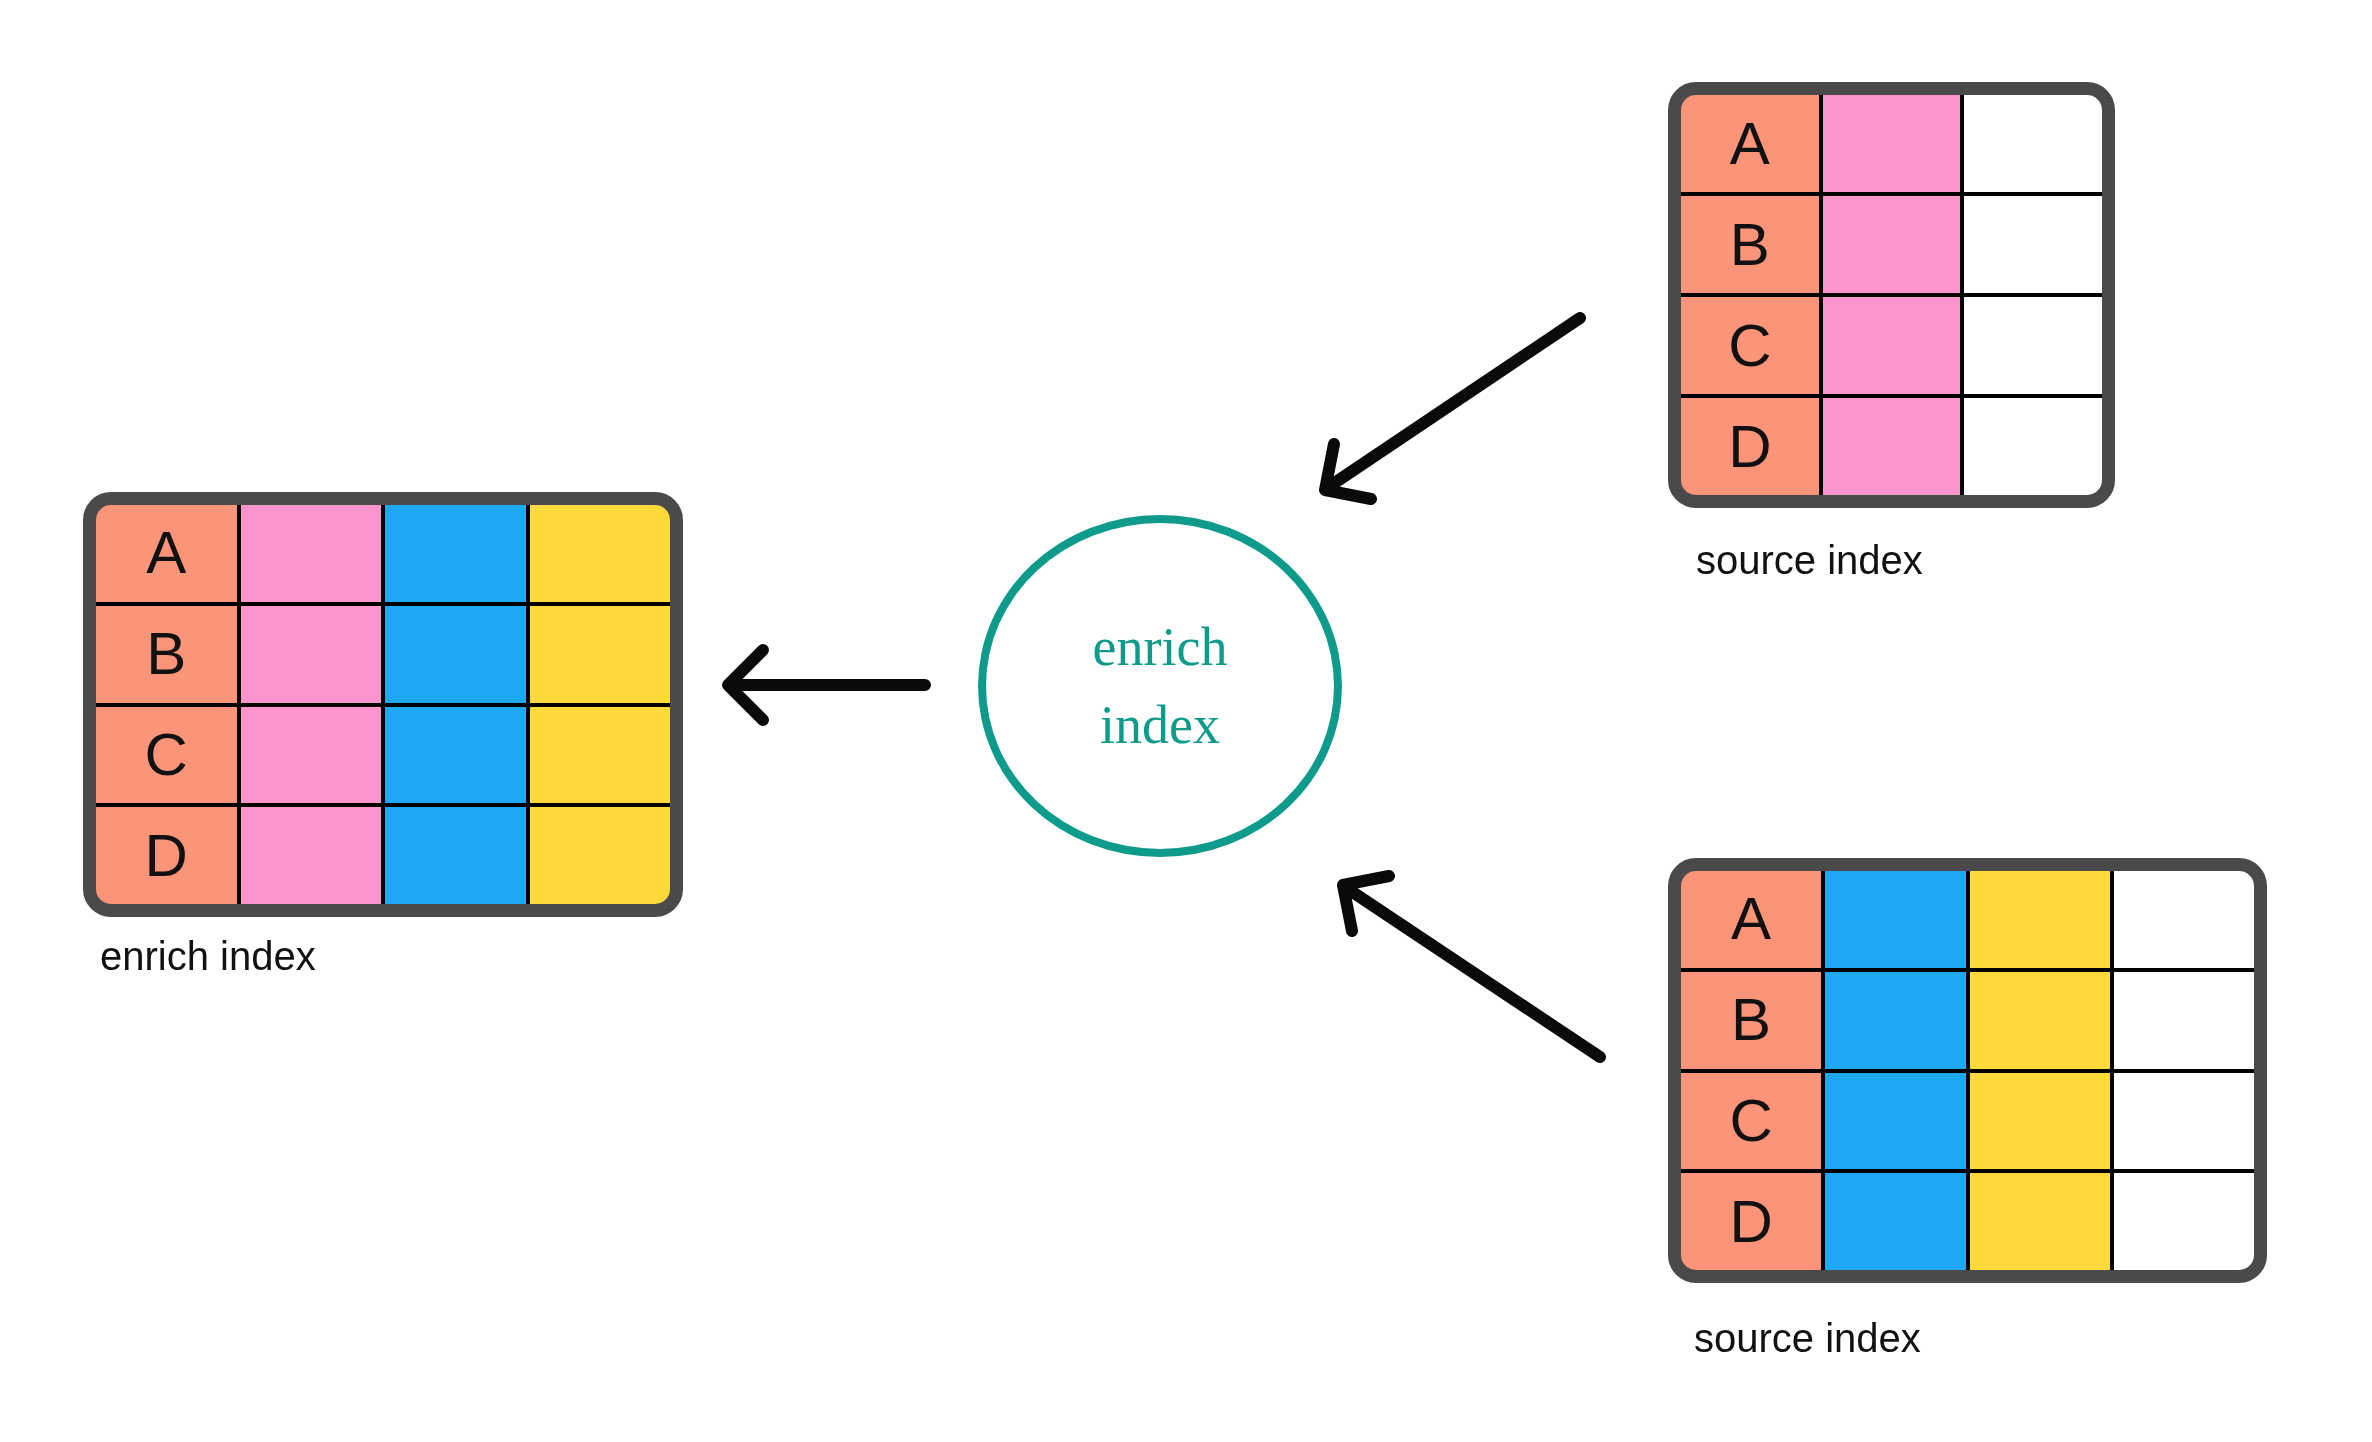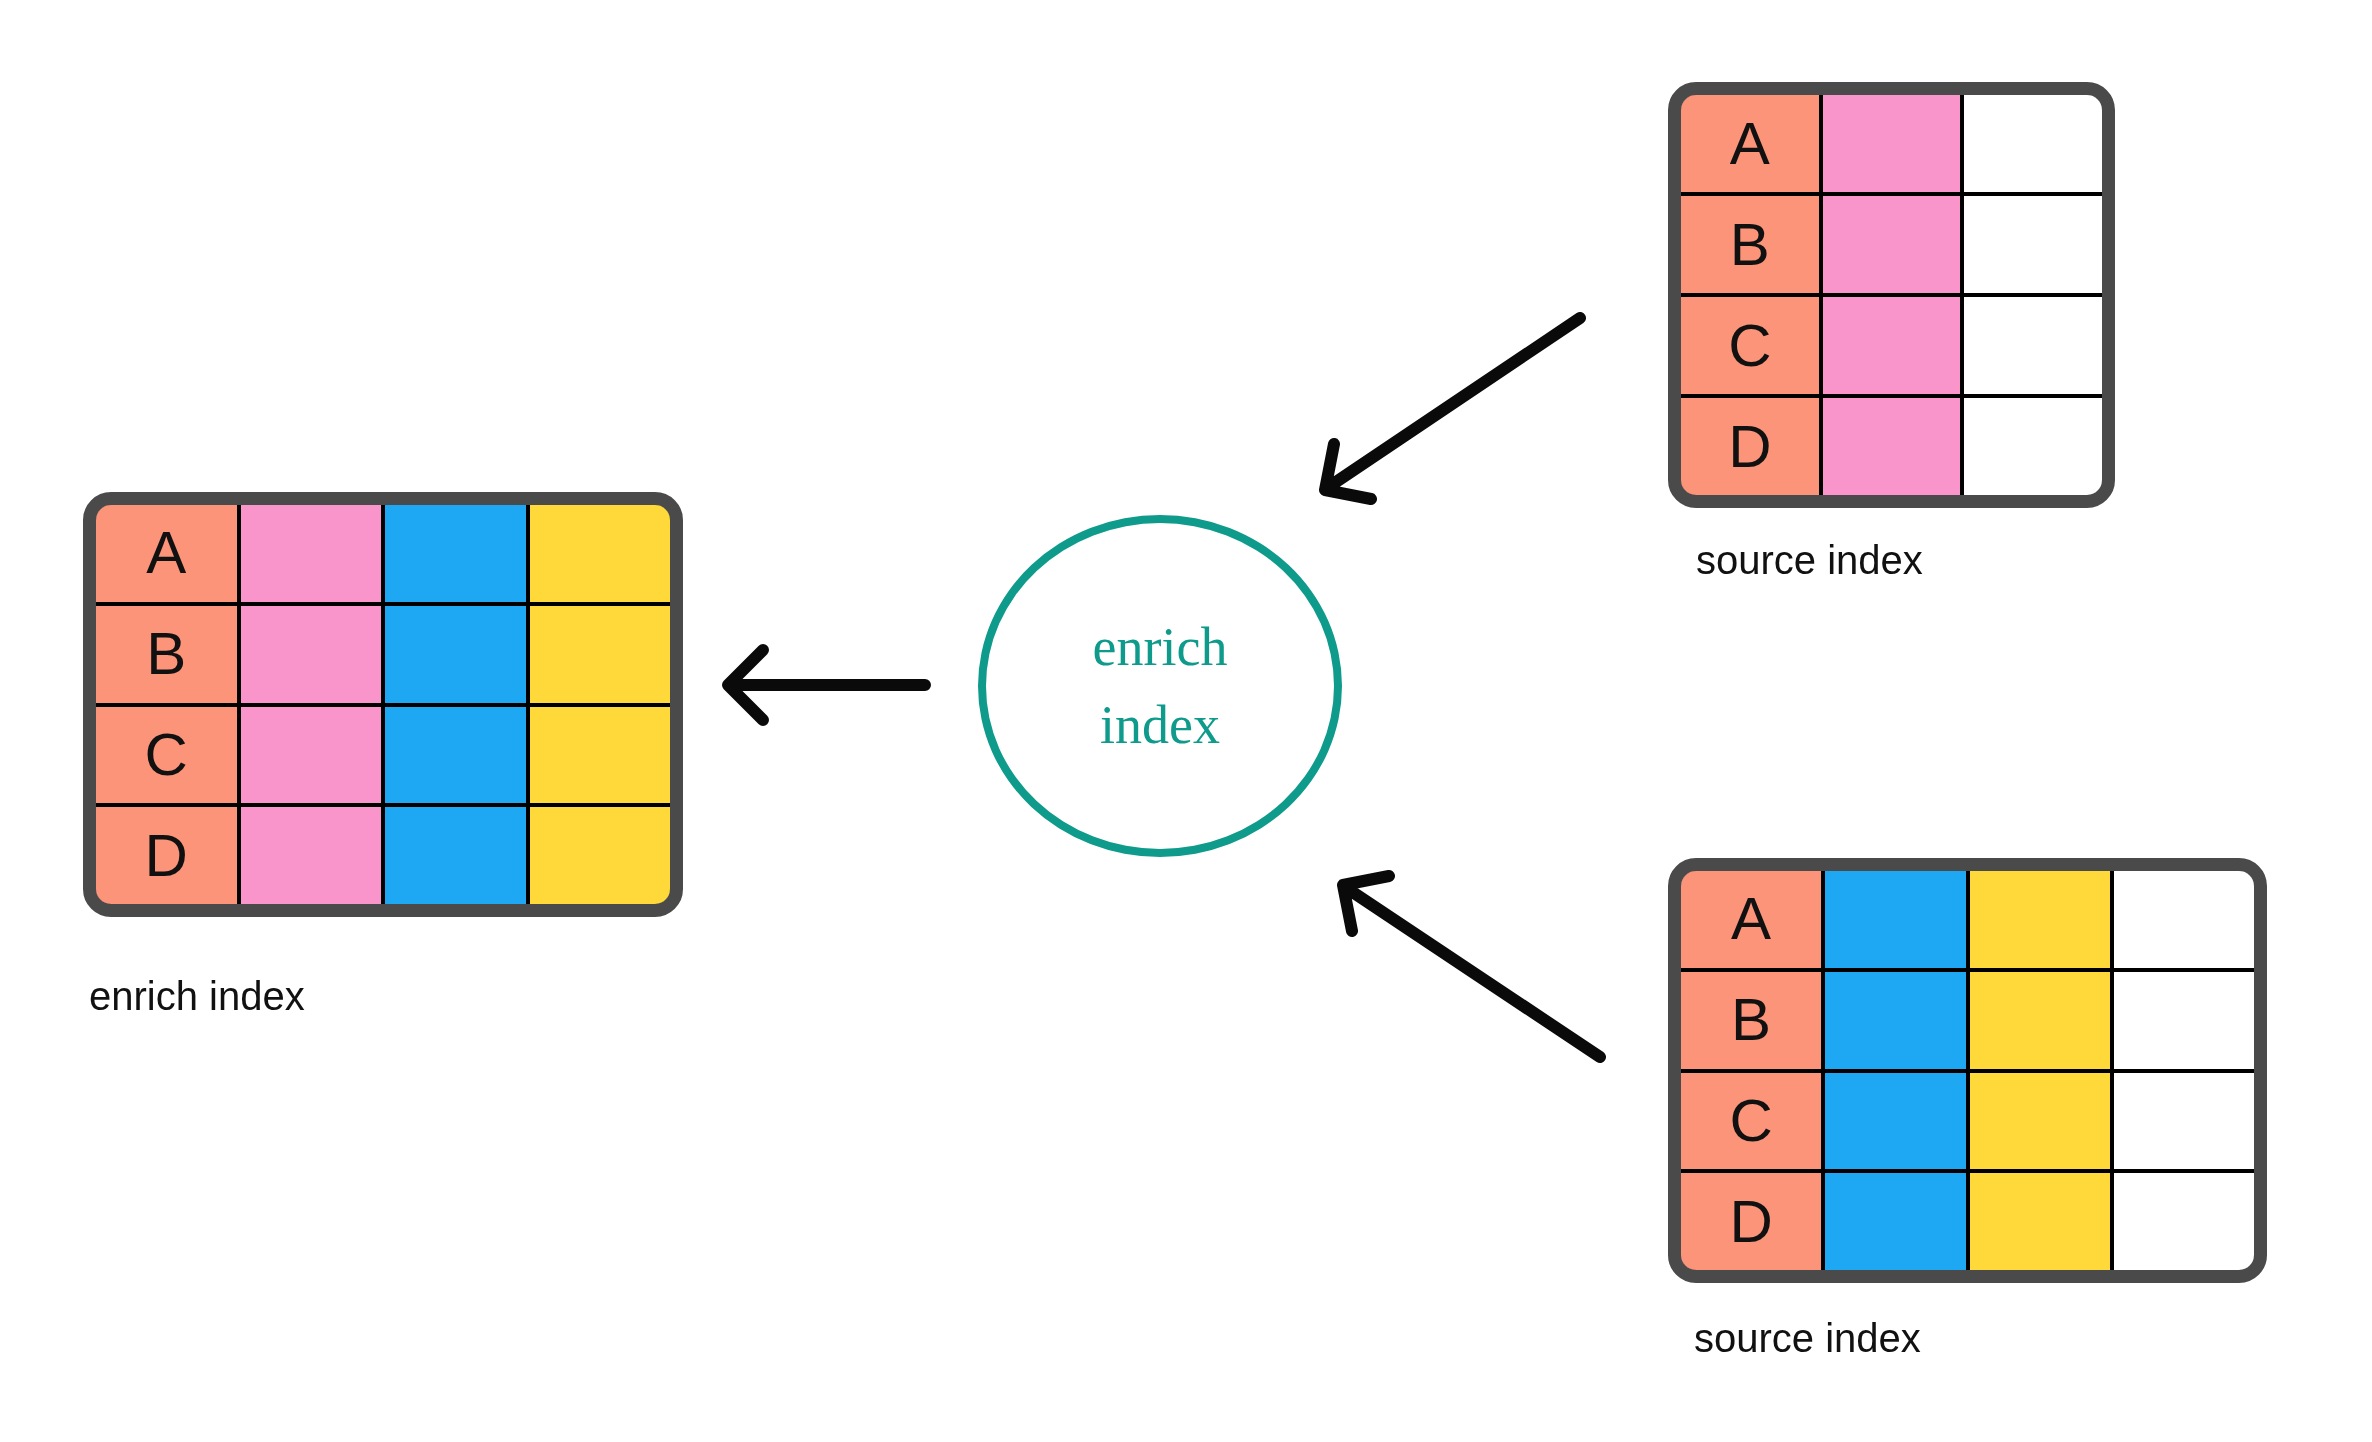--- a/index.html
+++ b/index.html
@@ -96,21 +96,21 @@
       <div class="cell c-pink"></div>
       <div class="cell c-blue"></div>
       <div class="cell c-yellow"></div>
 
       <div class="cell c-salmon lbl">D</div>
       <div class="cell c-pink"></div>
       <div class="cell c-blue"></div>
       <div class="cell c-yellow"></div>
     </div>
   </div>
-  <div class="caption" style="left:89px;top:936px;margin-top:40px;">enrich index</div>
+  <div class="caption" style="left:100px;top:936px;">enrich index</div>
 
   <div class="tbl" style="left:1668px;top:82px;width:447px;height:426px;">
     <div class="grid cols3">
       <div class="cell c-salmon lbl">A</div>
       <div class="cell c-pink"></div>
       <div class="cell c-white"></div>
 
       <div class="cell c-salmon lbl">B</div>
       <div class="cell c-pink"></div>
       <div class="cell c-white"></div>

